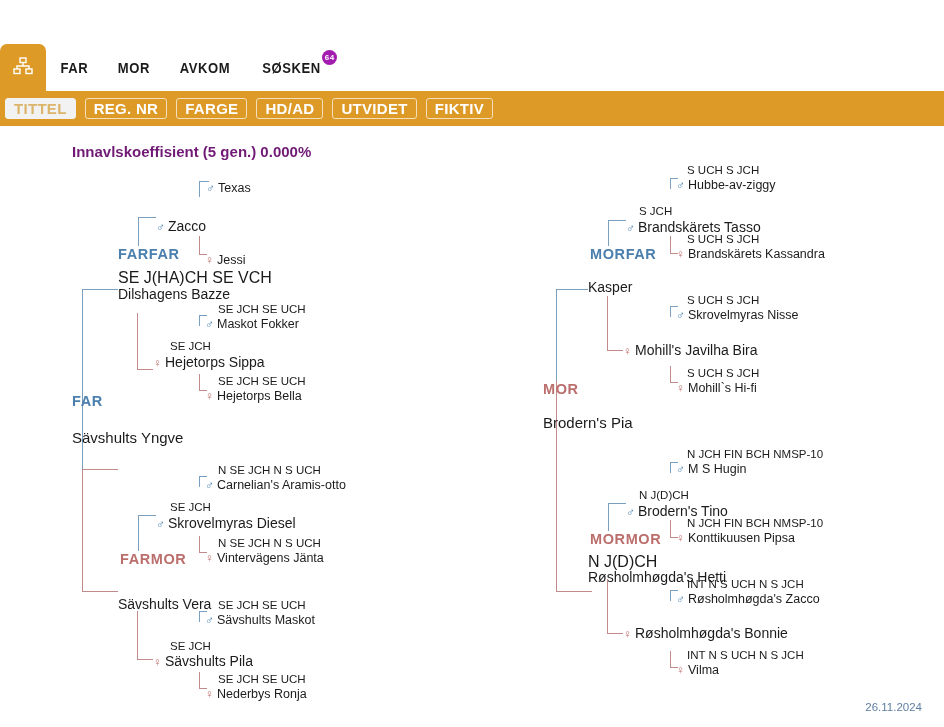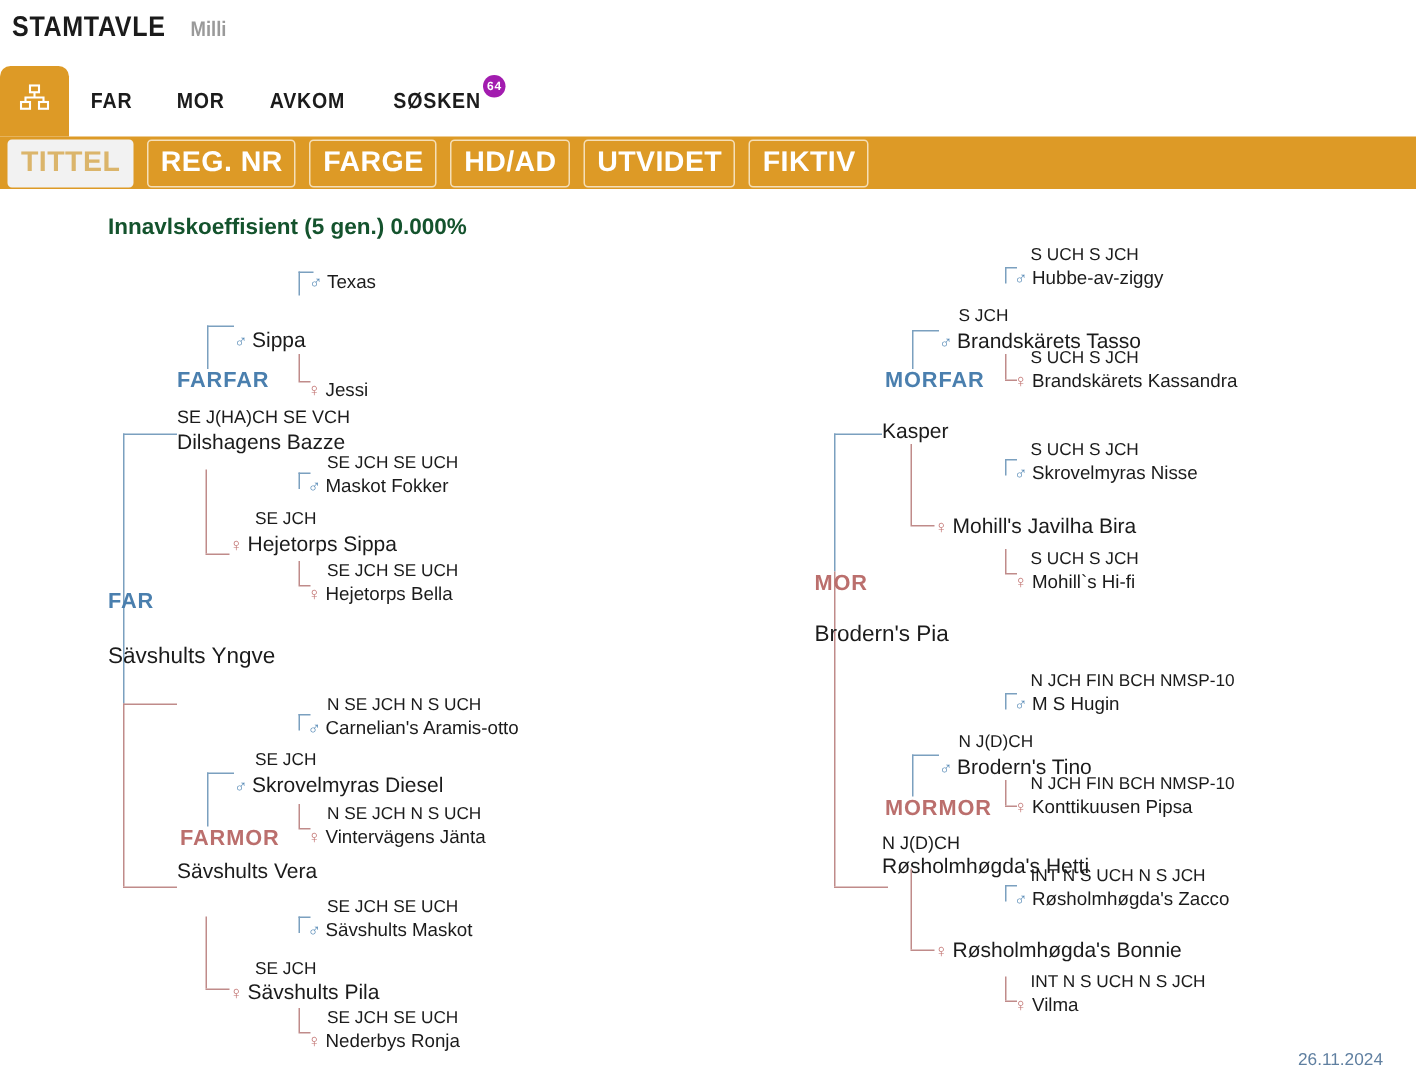--- a/index.html
+++ b/index.html
@@ -54,42 +54,42 @@
     line-height: 1;
   }
 
   
   .filterbar {
     position: absolute; left: 0; top: 91px; width: 944px; height: 35px;
     background: #dd9a26; display: flex; align-items: center;
     padding-left: 5px; gap: 9px;
   }
   .chip {
-    height: 32px; padding: 0 8px;
+    height: 21px; padding: 0 8px;
     border: 1px solid #f5dfb8; border-radius: 3px;
-    color: #ffffff; font-size: 19px; font-weight: 700;
+    color: #ffffff; font-size: 15px; font-weight: 700;
     display: flex; align-items: center; letter-spacing: 0.3px;
     background: transparent;
   }
   .chip.selected {
     background: #f2f2f2; color: #dbb56b; border-color: #f2f2f2;
   }
 
   
   .coi {
     position: absolute; left: 72px; top: 143px;
-    font-size: 15px; font-weight: 700; color: #14532d;
+    font-size: 15px; font-weight: 700; color: #701a75;
   }
   .tree { position: absolute; left: 0; top: 126px; width: 944px; height: 601px; }
 
   .node { position: absolute; white-space: nowrap; }
   .titles {
     font-size: 11.5px; color: #1b1b1b; line-height: 13px;
   }
-  .titles.lg { font-size: 12px; line-height: 14px; }
+  .titles.lg { font-size: 16px; line-height: 14px; }
   .nm {
     font-size: 12.5px; color: #1b1b1b; line-height: 14px;
     display: flex; align-items: baseline; gap: 3px;
   }
   .nm.lg { font-size: 14px; line-height: 16px; }
   .nm.xl { font-size: 15px; line-height: 18px; }
   .sym { font-size: 12px; line-height: 12px; font-weight: 700; }
   .sym.male { color: #5b8db8; }
   .sym.female { color: #c0706e; }
   .role {
@@ -108,24 +108,20 @@
   .datestamp {
     position: absolute; right: 22px; bottom: 14px;
     font-size: 11.5px; color: #5f7fa0;
   }
 </style>
 </head>
 <body>
 
 <div id="app">
 
-  <div class="titlebar">
-    <span class="title-main">STAMTAVLE</span>
-    <span class="title-sub">Milli</span>
-  </div>
 
   <div class="tabbar">
     <div class="tab-active">
       <span>
         <svg width="20" height="18" viewBox="0 0 20 18">
           <rect x="7" y="1" width="6" height="4.5" fill="none" stroke="#ffffff" stroke-width="1.4"></rect>
           <rect x="1" y="12" width="6" height="4.5" fill="none" stroke="#ffffff" stroke-width="1.4"></rect>
           <rect x="13" y="12" width="6" height="4.5" fill="none" stroke="#ffffff" stroke-width="1.4"></rect>
           <path d="M10 5.5 L10 9 M4 12 L4 9 L16 9 L16 12" fill="none" stroke="#ffffff" stroke-width="1.4"></path>
         </svg>
@@ -173,21 +169,21 @@
     <div class="node role m" style="left:118px; top:120px;">FARFAR</div>
     <div class="node titles lg" style="left:118px; top:145px;">SE J(HA)CH SE VCH</div>
     <div class="node nm lg" style="left:118px; top:160px;">
       <span>Dilshagens Bazze</span>
     </div>
 
     <div class="ln v-m" style="left:138px; top:91px; height:29px;"></div>
     <div class="ln h-m" style="left:138px; top:91px; width:18px;"></div>
     <div class="node nm lg" style="left:156px; top:92px;">
       <span class="sym male">♂</span>
-      <span>Sippa</span>
+      <span>Zacco</span>
     </div>
 
     <div class="ln v-f" style="left:137px; top:187px; height:56px;"></div>
     <div class="ln h-f" style="left:137px; top:243px; width:16px;"></div>
     <div class="node titles" style="left:170px; top:214px;">SE JCH</div>
     <div class="node nm lg" style="left:153px; top:228px;">
       <span class="sym female">♀</span>
       <span>Hejetorps Sippa</span>
     </div>
 
@@ -215,21 +211,21 @@
 
     <div class="ln v-f" style="left:199px; top:248px; height:16px;"></div>
     <div class="ln h-f" style="left:199px; top:264px; width:8px;"></div>
     <div class="node titles" style="left:218px; top:249px;">SE JCH SE UCH</div>
     <div class="node nm" style="left:205px; top:263px;">
       <span class="sym female">♀</span>
       <span>Hejetorps Bella</span>
     </div>
 
     <div class="node role f" style="left:120px; top:425px;">FARMOR</div>
-    <div class="node nm lg" style="left:118px; top:446px;">
+    <div class="node nm lg" style="left:118px; top:470px;">
       <span>Sävshults Vera</span>
     </div>
 
     <div class="ln v-m" style="left:138px; top:389px; height:36px;"></div>
     <div class="ln h-m" style="left:138px; top:389px; width:18px;"></div>
     <div class="node titles" style="left:170px; top:375px;">SE JCH</div>
     <div class="node nm lg" style="left:156px; top:389px;">
       <span class="sym male">♂</span>
       <span>Skrovelmyras Diesel</span>
     </div>

